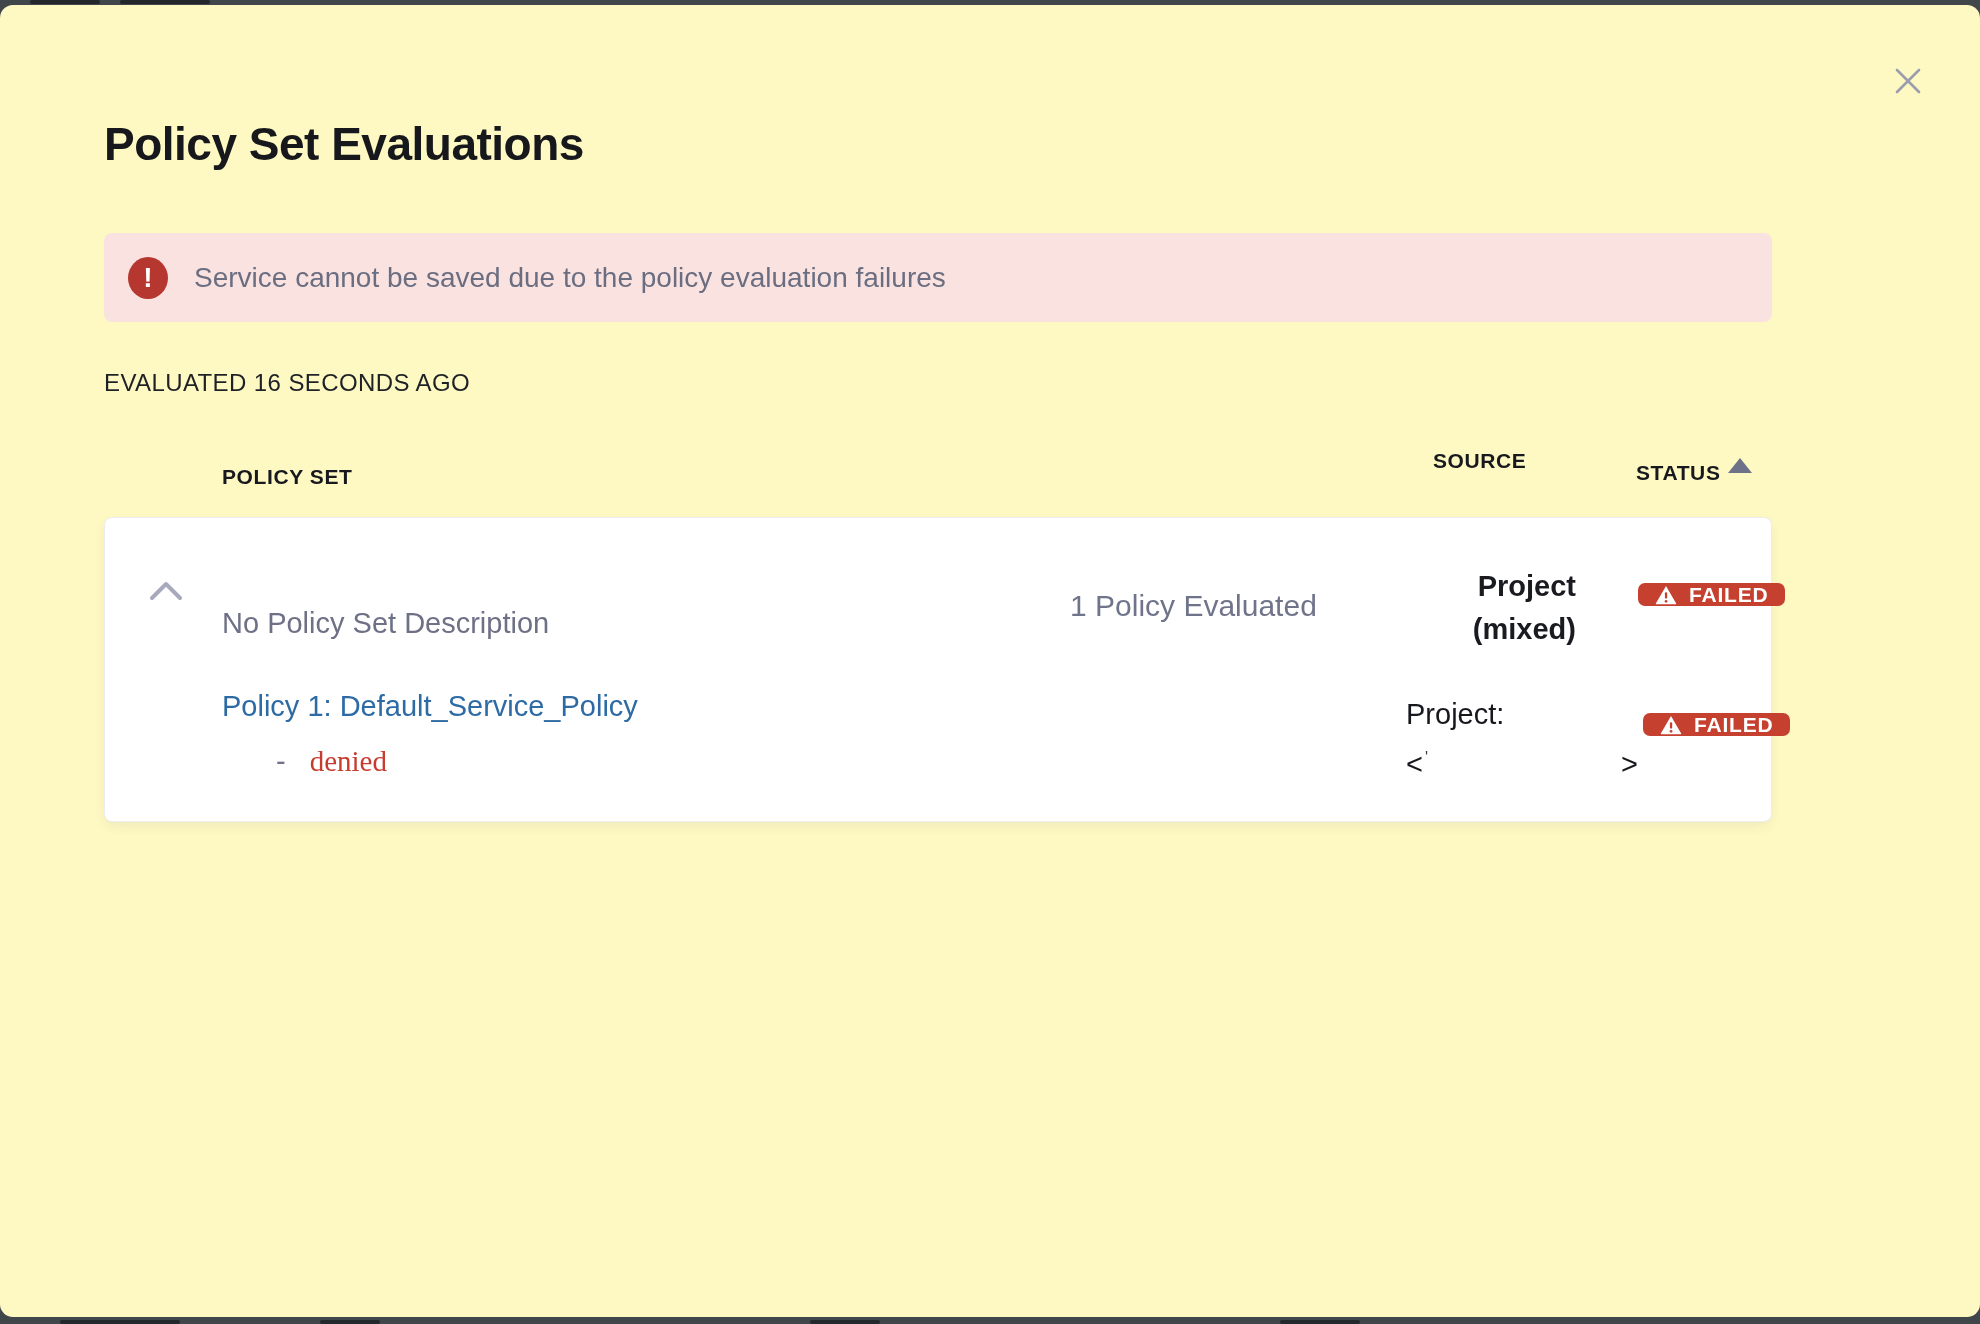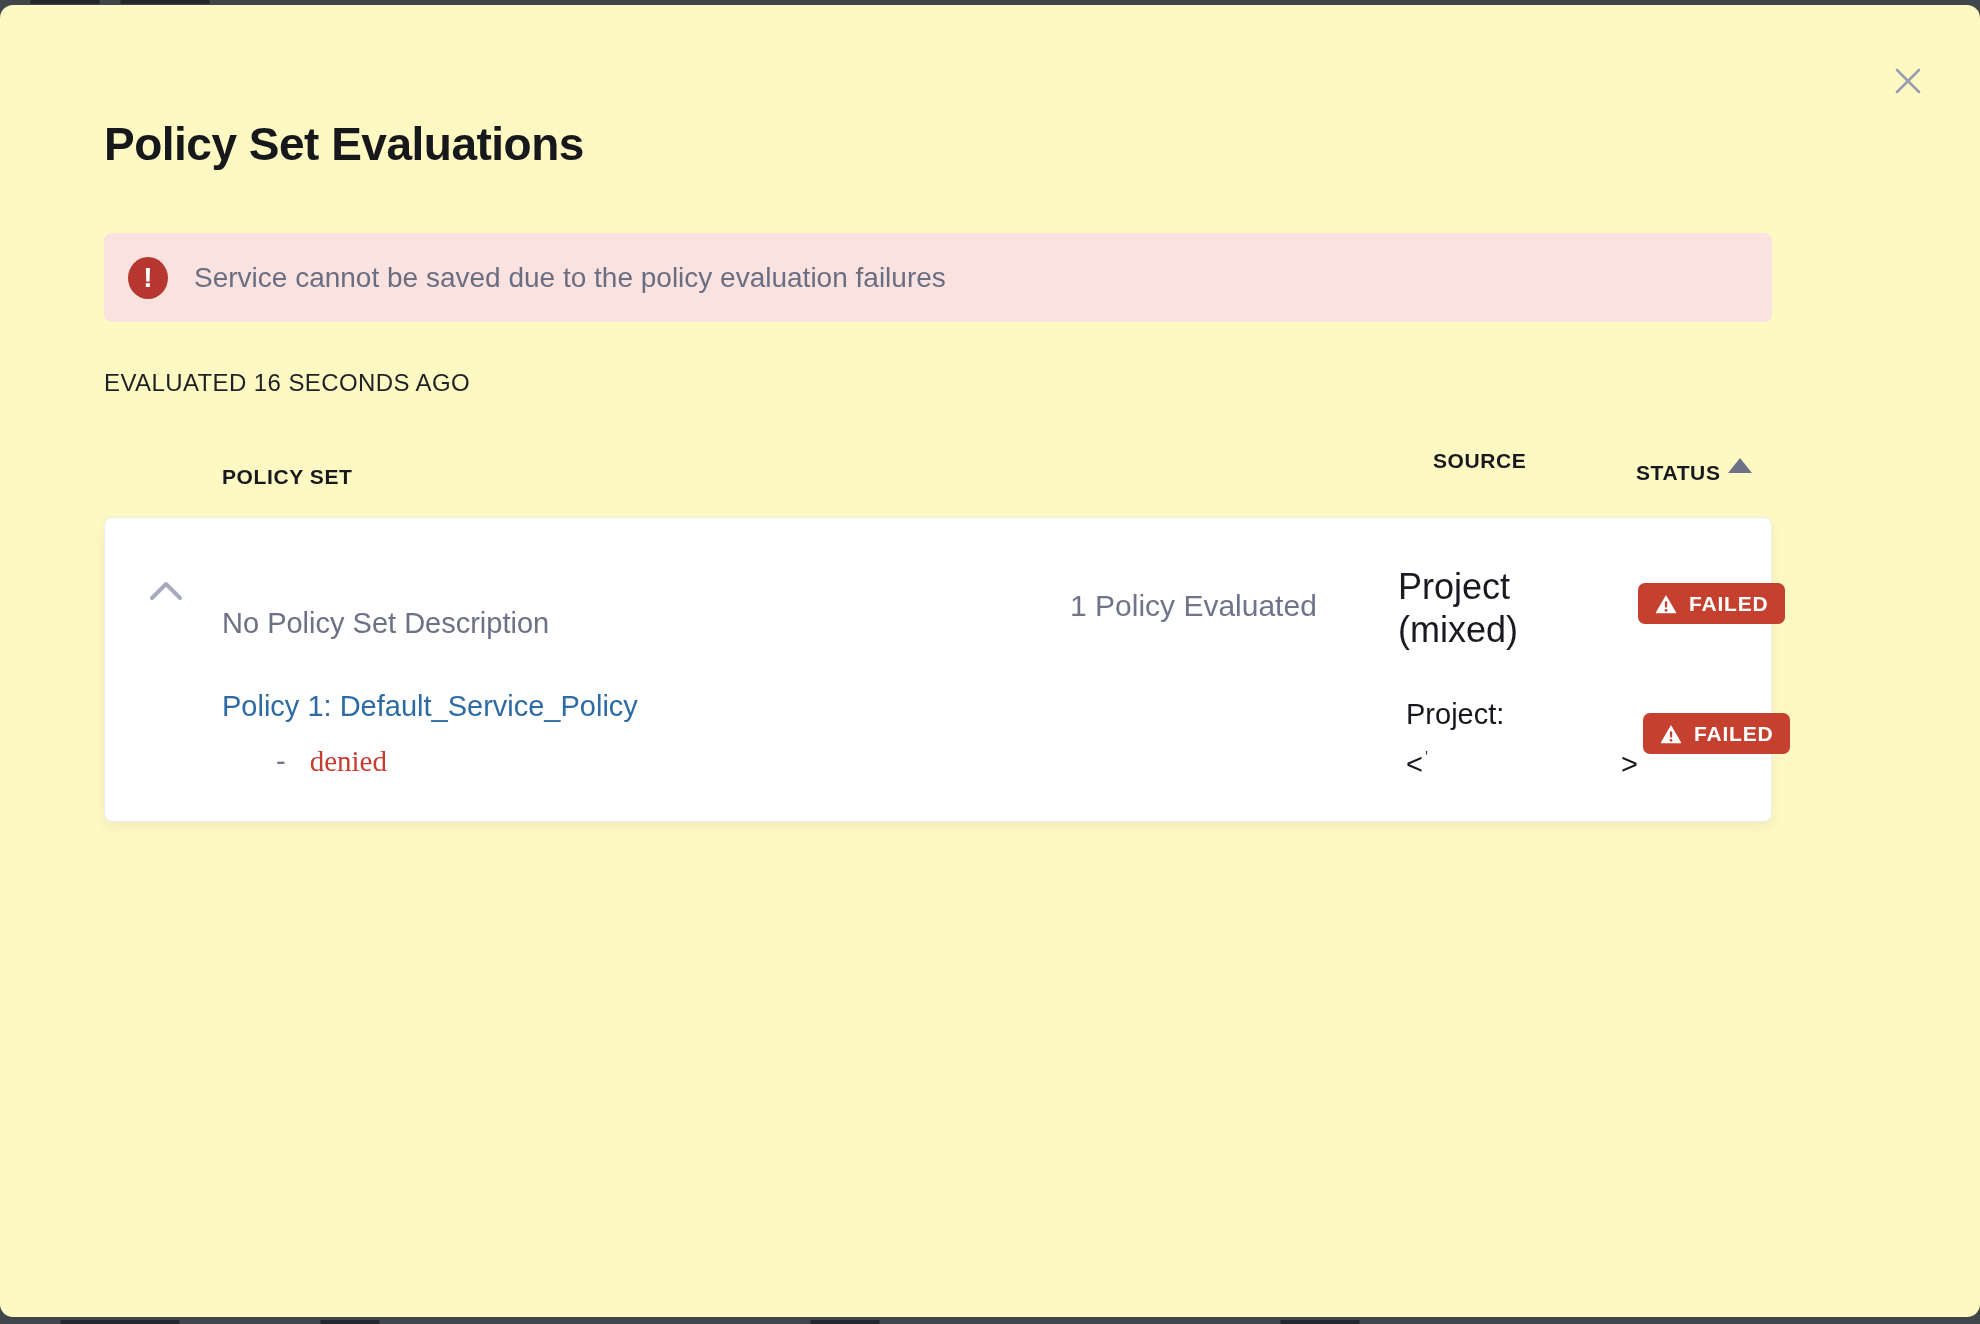--- a/index.html
+++ b/index.html
@@ -84,26 +84,26 @@
   .ps-desc {
     position: absolute; left: 222px; top: 602px;
     font-size: 29px; color: #6e7186;
   }
   .eval-count {
     position: absolute; left: 1070px; top: 584px;
     font-size: 30px; color: #70748a;
   }
   .source-cell-1 {
     position: absolute; left: 1398px; top: 560px; width: 178px;
-    font-size: 36px; font-weight: 400; color: #191b20;
-    text-align: left; line-height: 43px;
+    font-size: 29px; font-weight: 700; color: #191b20;
+    text-align: right; line-height: 43px;
   }
   .status-badge {
     position: absolute;
-    height: 41px; padding: 0 17px;
+    height: 23px; padding: 0 17px;
     background: #c5402e; border-radius: 7px;
     display: flex; align-items: center; gap: 12px;
   }
   .badge-1 { left: 1638px; top: 578px; }
   .badge-2 { left: 1643px; top: 708px; }
   .badge-label {
     color: #ffffff; font-size: 21px; font-weight: 700; letter-spacing: 0.8px;
   }
   .p-title {
     position: absolute; left: 222px; top: 685px;

